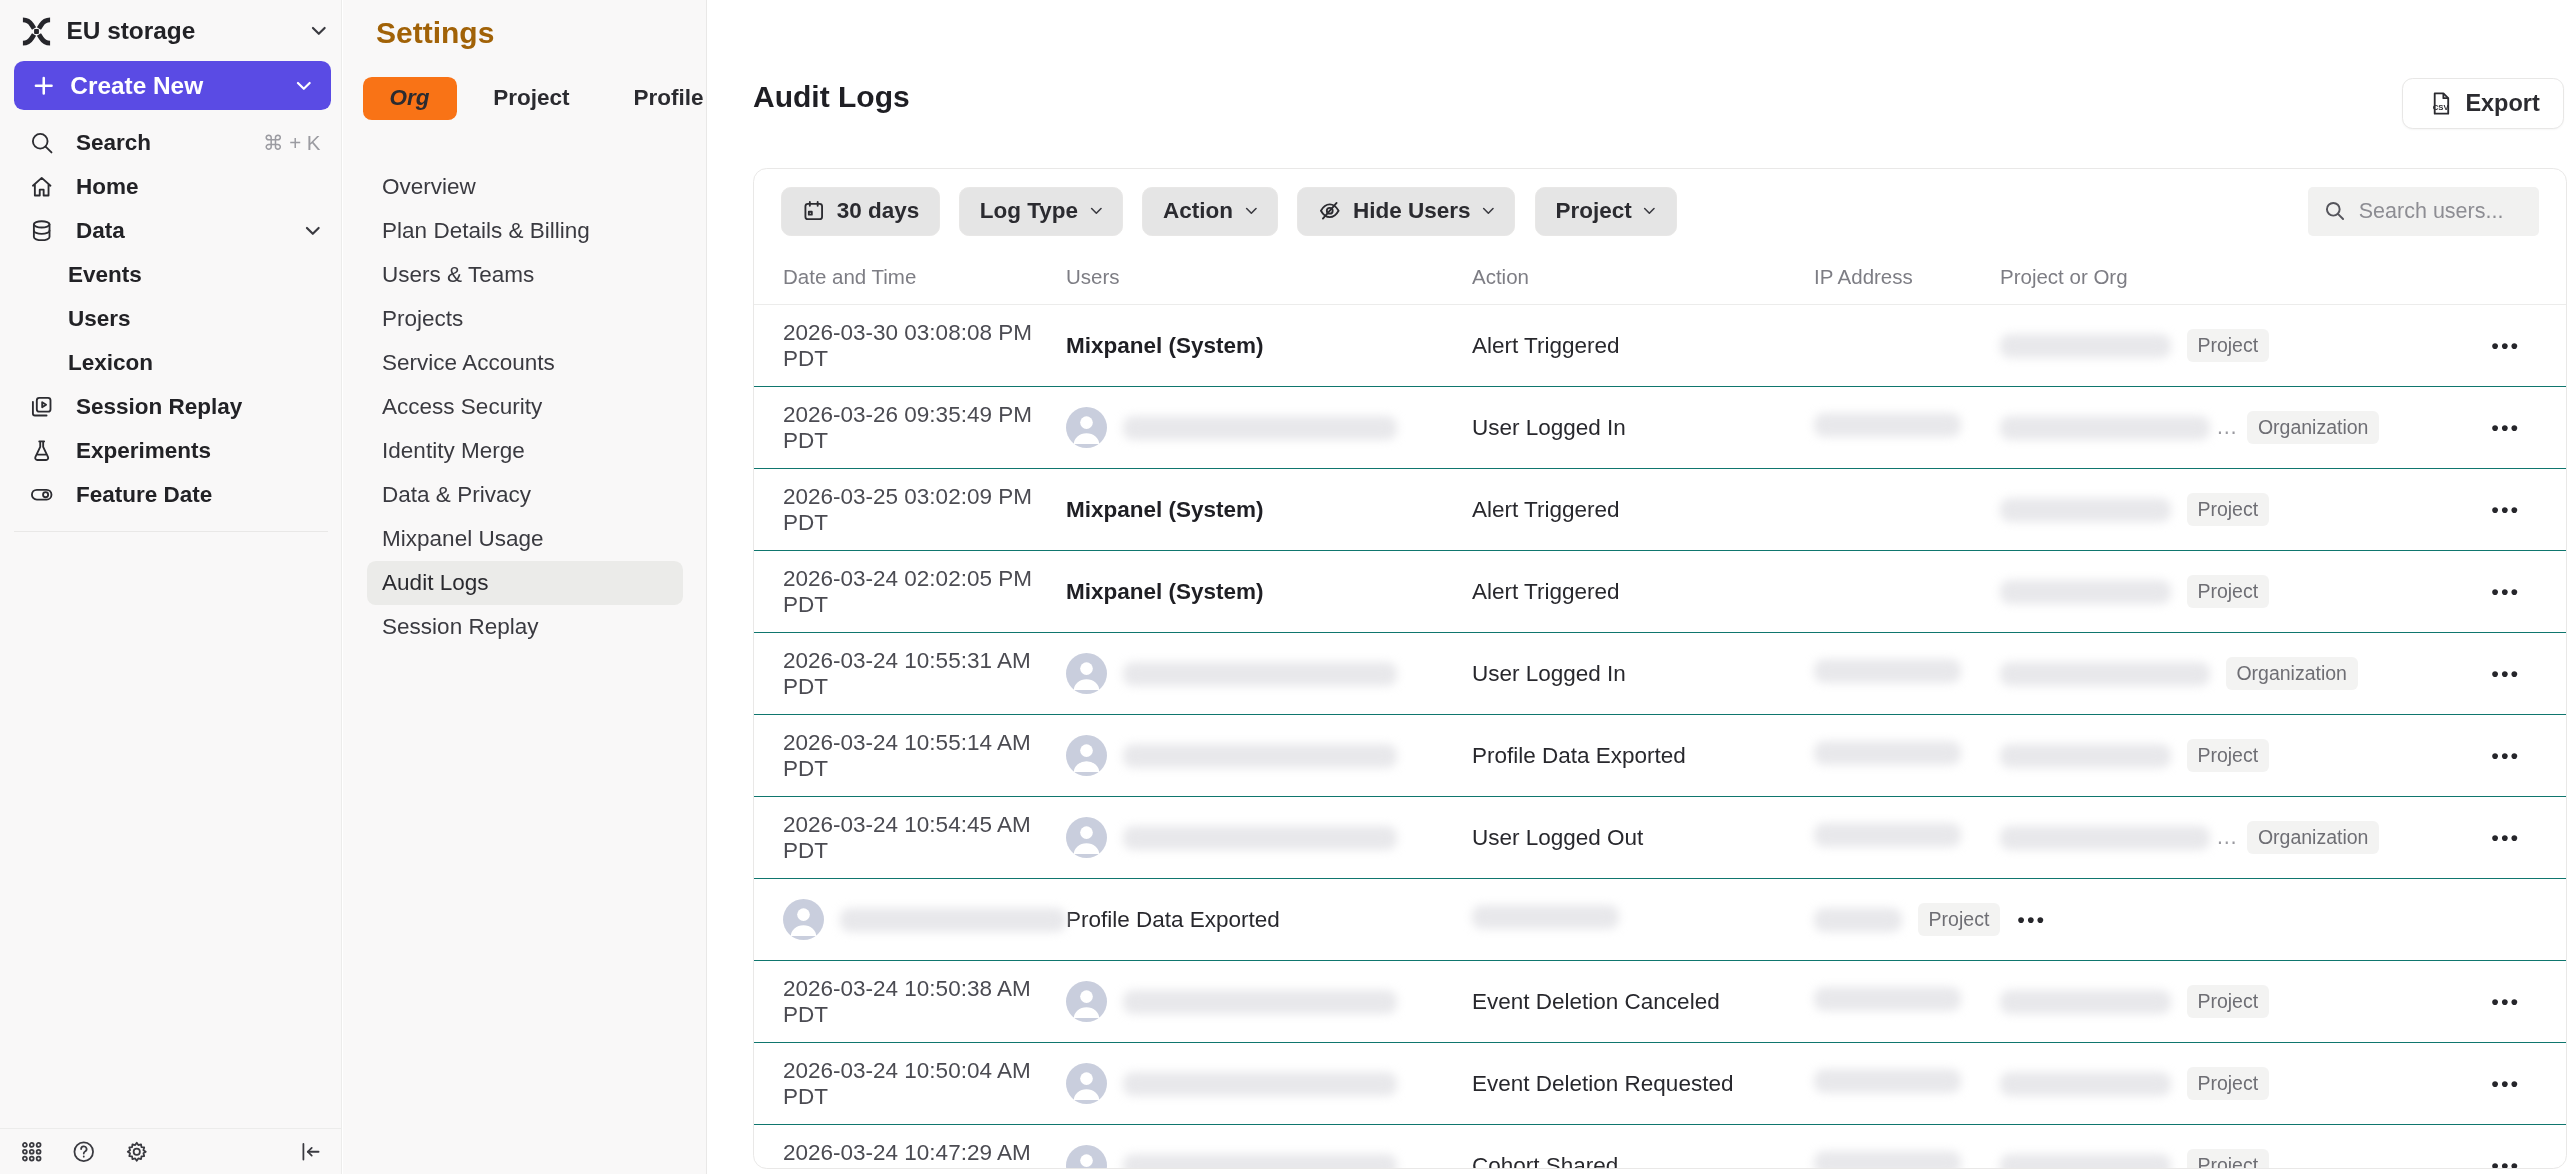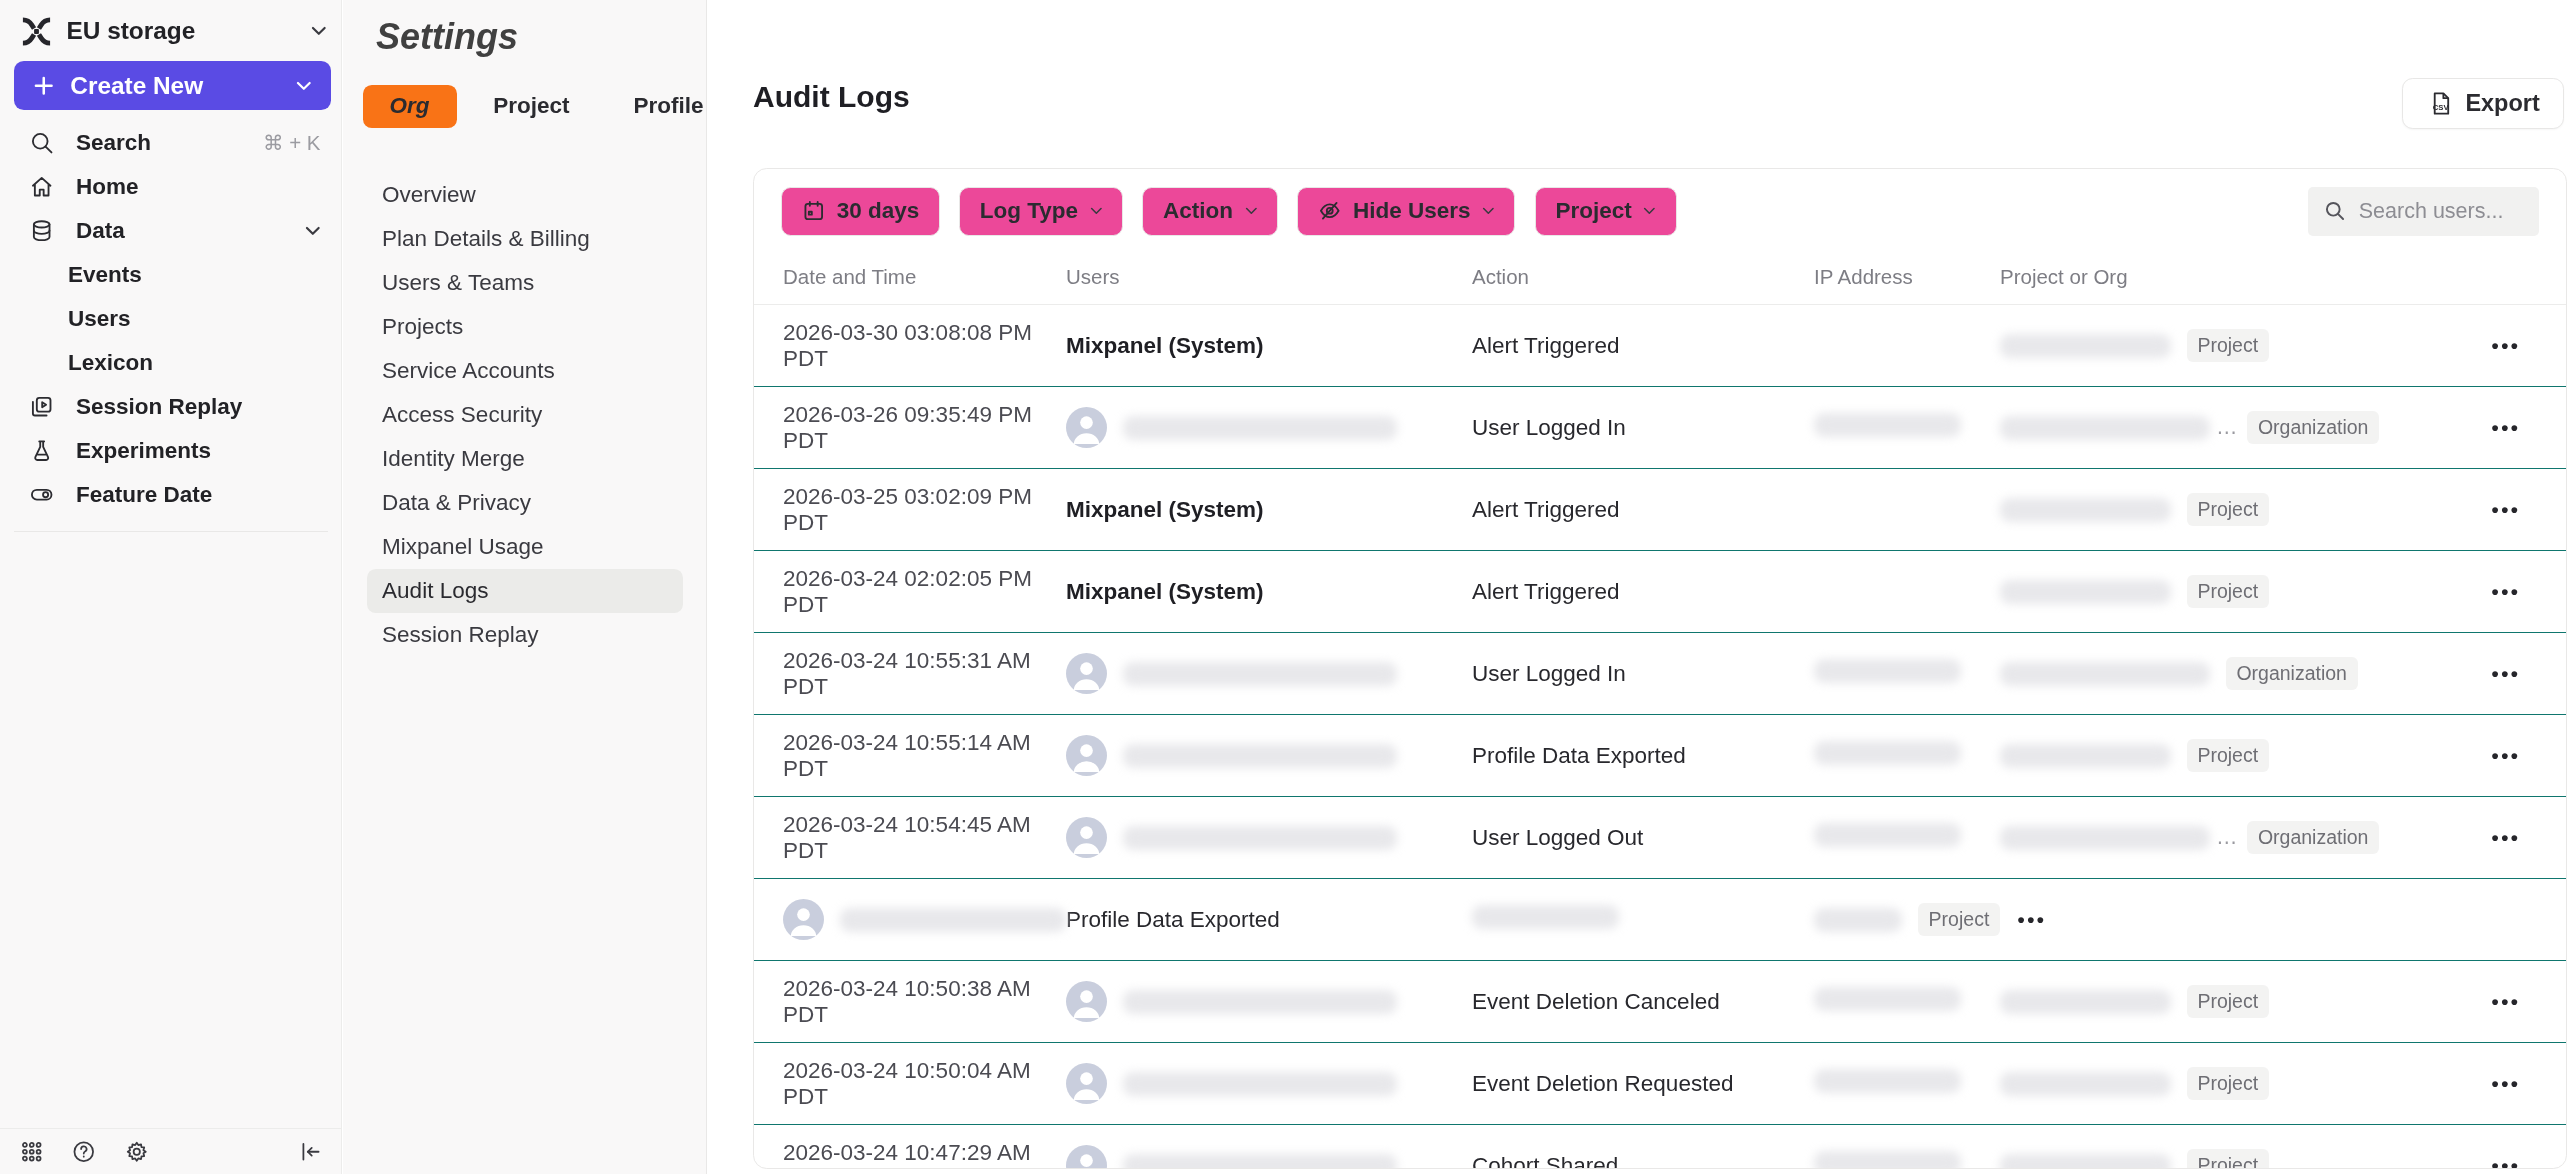--- a/index.html
+++ b/index.html
@@ -59,21 +59,21 @@
   .side-bottom .bicon path,.side-bottom .bicon circle,.side-bottom .bicon line,.side-bottom .bicon rect{
     stroke:#3a3a40;stroke-width:1.8;fill:none;stroke-linecap:round;stroke-linejoin:round;
   }
   .side-bottom .spacer{flex:1;}
 
   
   .settings-panel{
     position:absolute;left:343px;top:0;width:364px;height:1175px;
     background:#f9f8f8;border-right:1px solid #e9e8e7;box-sizing:border-box;
   }
-  .settings-title{font-size:36px;font-weight:800;color:#404040;margin:15.6px 0 0 33px;font-style:italic;}
+  .settings-title{font-size:30px;font-weight:800;color:#a16207;margin:15.6px 0 0 33px;}
   .settings-tabs{display:flex;align-items:center;gap:9.8px;margin:27px 0 0 19.5px;}
   .stab{
     height:43px;padding:0 27px;display:flex;align-items:center;
     font-size:22.5px;font-weight:600;color:#2b2b30;border-radius:8.8px;cursor:pointer;
   }
   .stab.selected{background:#f97316;font-style:italic;}
   .settings-nav{margin-top:45px;}
   .snav-item{
     height:44px;margin:0 23.5px;display:flex;align-items:center;
     padding:0 15.6px;font-size:22.5px;color:#3a3a40;border-radius:8.8px;cursor:pointer;
@@ -94,21 +94,21 @@
 
   .card{
     position:absolute;left:45px;top:168px;width:1814px;height:1001px;
     border:1px solid #e9e8e7;border-radius:13.7px;box-sizing:border-box;
     overflow:hidden;background:#fff;
   }
   .filterbar{
     display:flex;align-items:center;gap:19.5px;padding:17.6px 27px 13.7px 27px;
   }
   .fbtn{
-    height:49px;padding:0 19.5px;background:#ec4899;border:1px solid #e8e7e6;
+    height:49px;padding:0 19.5px;background:#e5e5e5;border:1px solid #e8e7e6;
     border-radius:9.8px;display:flex;align-items:center;gap:11.7px;
     font-size:22.5px;font-weight:600;color:#2b2b30;cursor:pointer;
   }
   .fbtn .ficon{width:23.5px;height:23.5px;}
   .fbtn .ficon path,.fbtn .ficon rect,.fbtn .ficon circle,.fbtn .ficon line{
     stroke:#2c2c31;stroke-width:1.9;fill:none;stroke-linecap:round;stroke-linejoin:round;
   }
   .fbtn .chev{width:12.7px;height:7.8px;}
   .fbtn .chev path{stroke-width:2;}
   .search-box{

